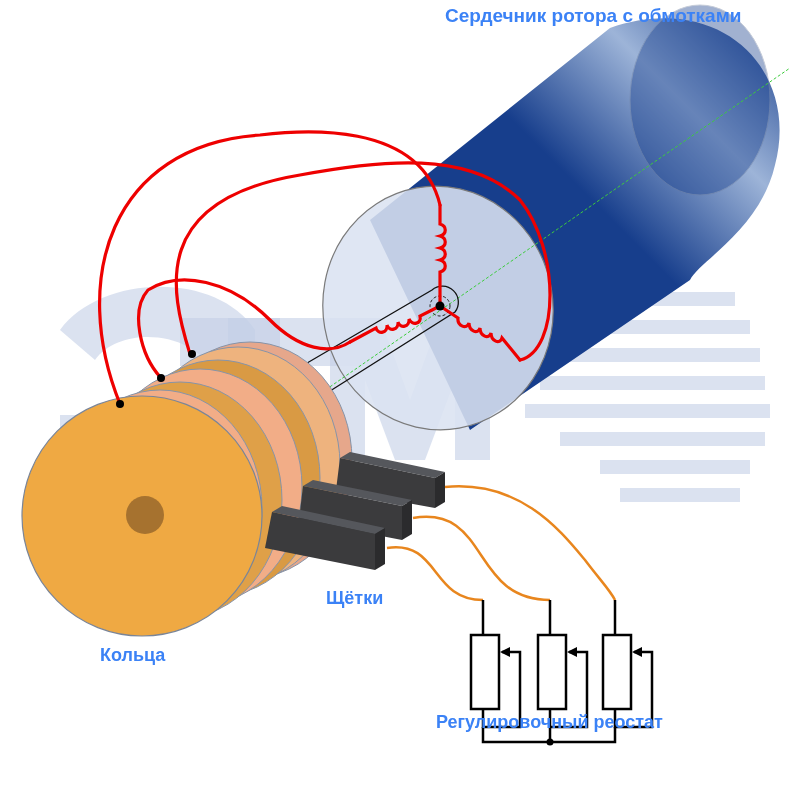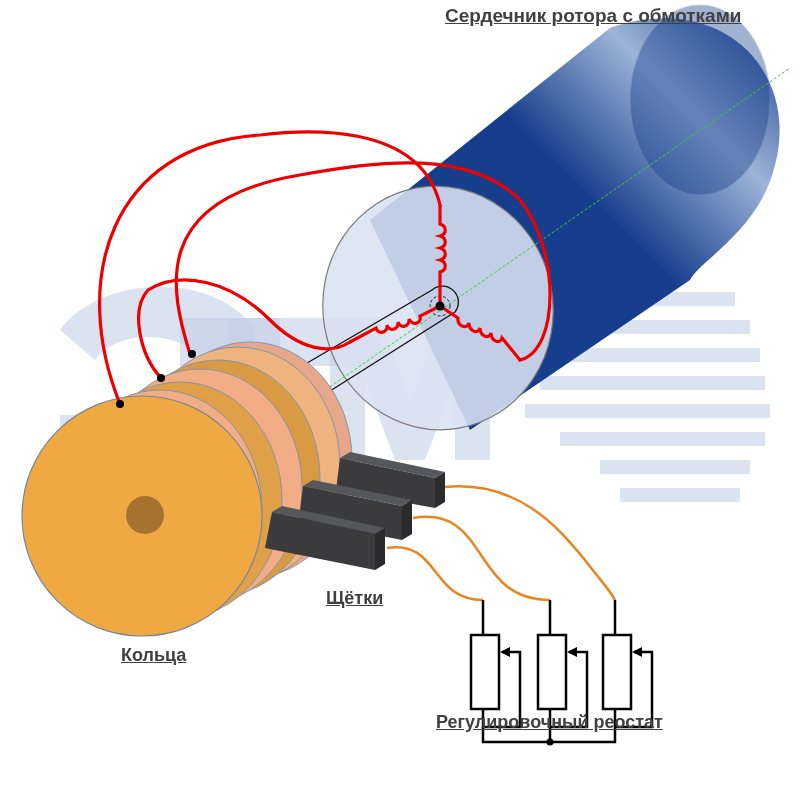--- a/index.html
+++ b/index.html
@@ -1,21 +1,21 @@
 <!DOCTYPE html>
 <html><head>
 <meta charset="utf-8">
 <style>
   html, body { margin: 0; padding: 0; background: #ffffff; }
   body { width: 800px; height: 800px; overflow: hidden; position: relative; font-family: "Liberation Sans", sans-serif; }
   #diagram { position: absolute; left: 0; top: 0; width: 800px; height: 800px; }
-  .label { position: absolute; font-family: "Liberation Sans", sans-serif; font-weight: bold; color: #404040; font-size: 18px; white-space: nowrap; text-decoration: underline; }
+  .label { position: absolute; font-family: "Liberation Sans", sans-serif; font-weight: bold; color: #3b82f6; font-size: 18px; white-space: nowrap; }
   #label-rotor { left: 445px; top: 5px; font-size: 19px; }
   #label-brushes { left: 326px; top: 588px; }
-  #label-rings { left: 121px; top: 645px; }
+  #label-rings { left: 100px; top: 645px; }
   #label-rheostat { left: 436px; top: 712px; }
   .wm { fill: #c3cfe6; opacity: 0.6; }
 </style>
 </head>
 <body>
 
 <svg id="diagram" viewBox="0 0 800 800" xmlns="http://www.w3.org/2000/svg">
   <defs>
     <linearGradient id="rotorGrad" x1="0" y1="1" x2="1" y2="0">
       <stop offset="0" stop-color="#173e8c"></stop>

